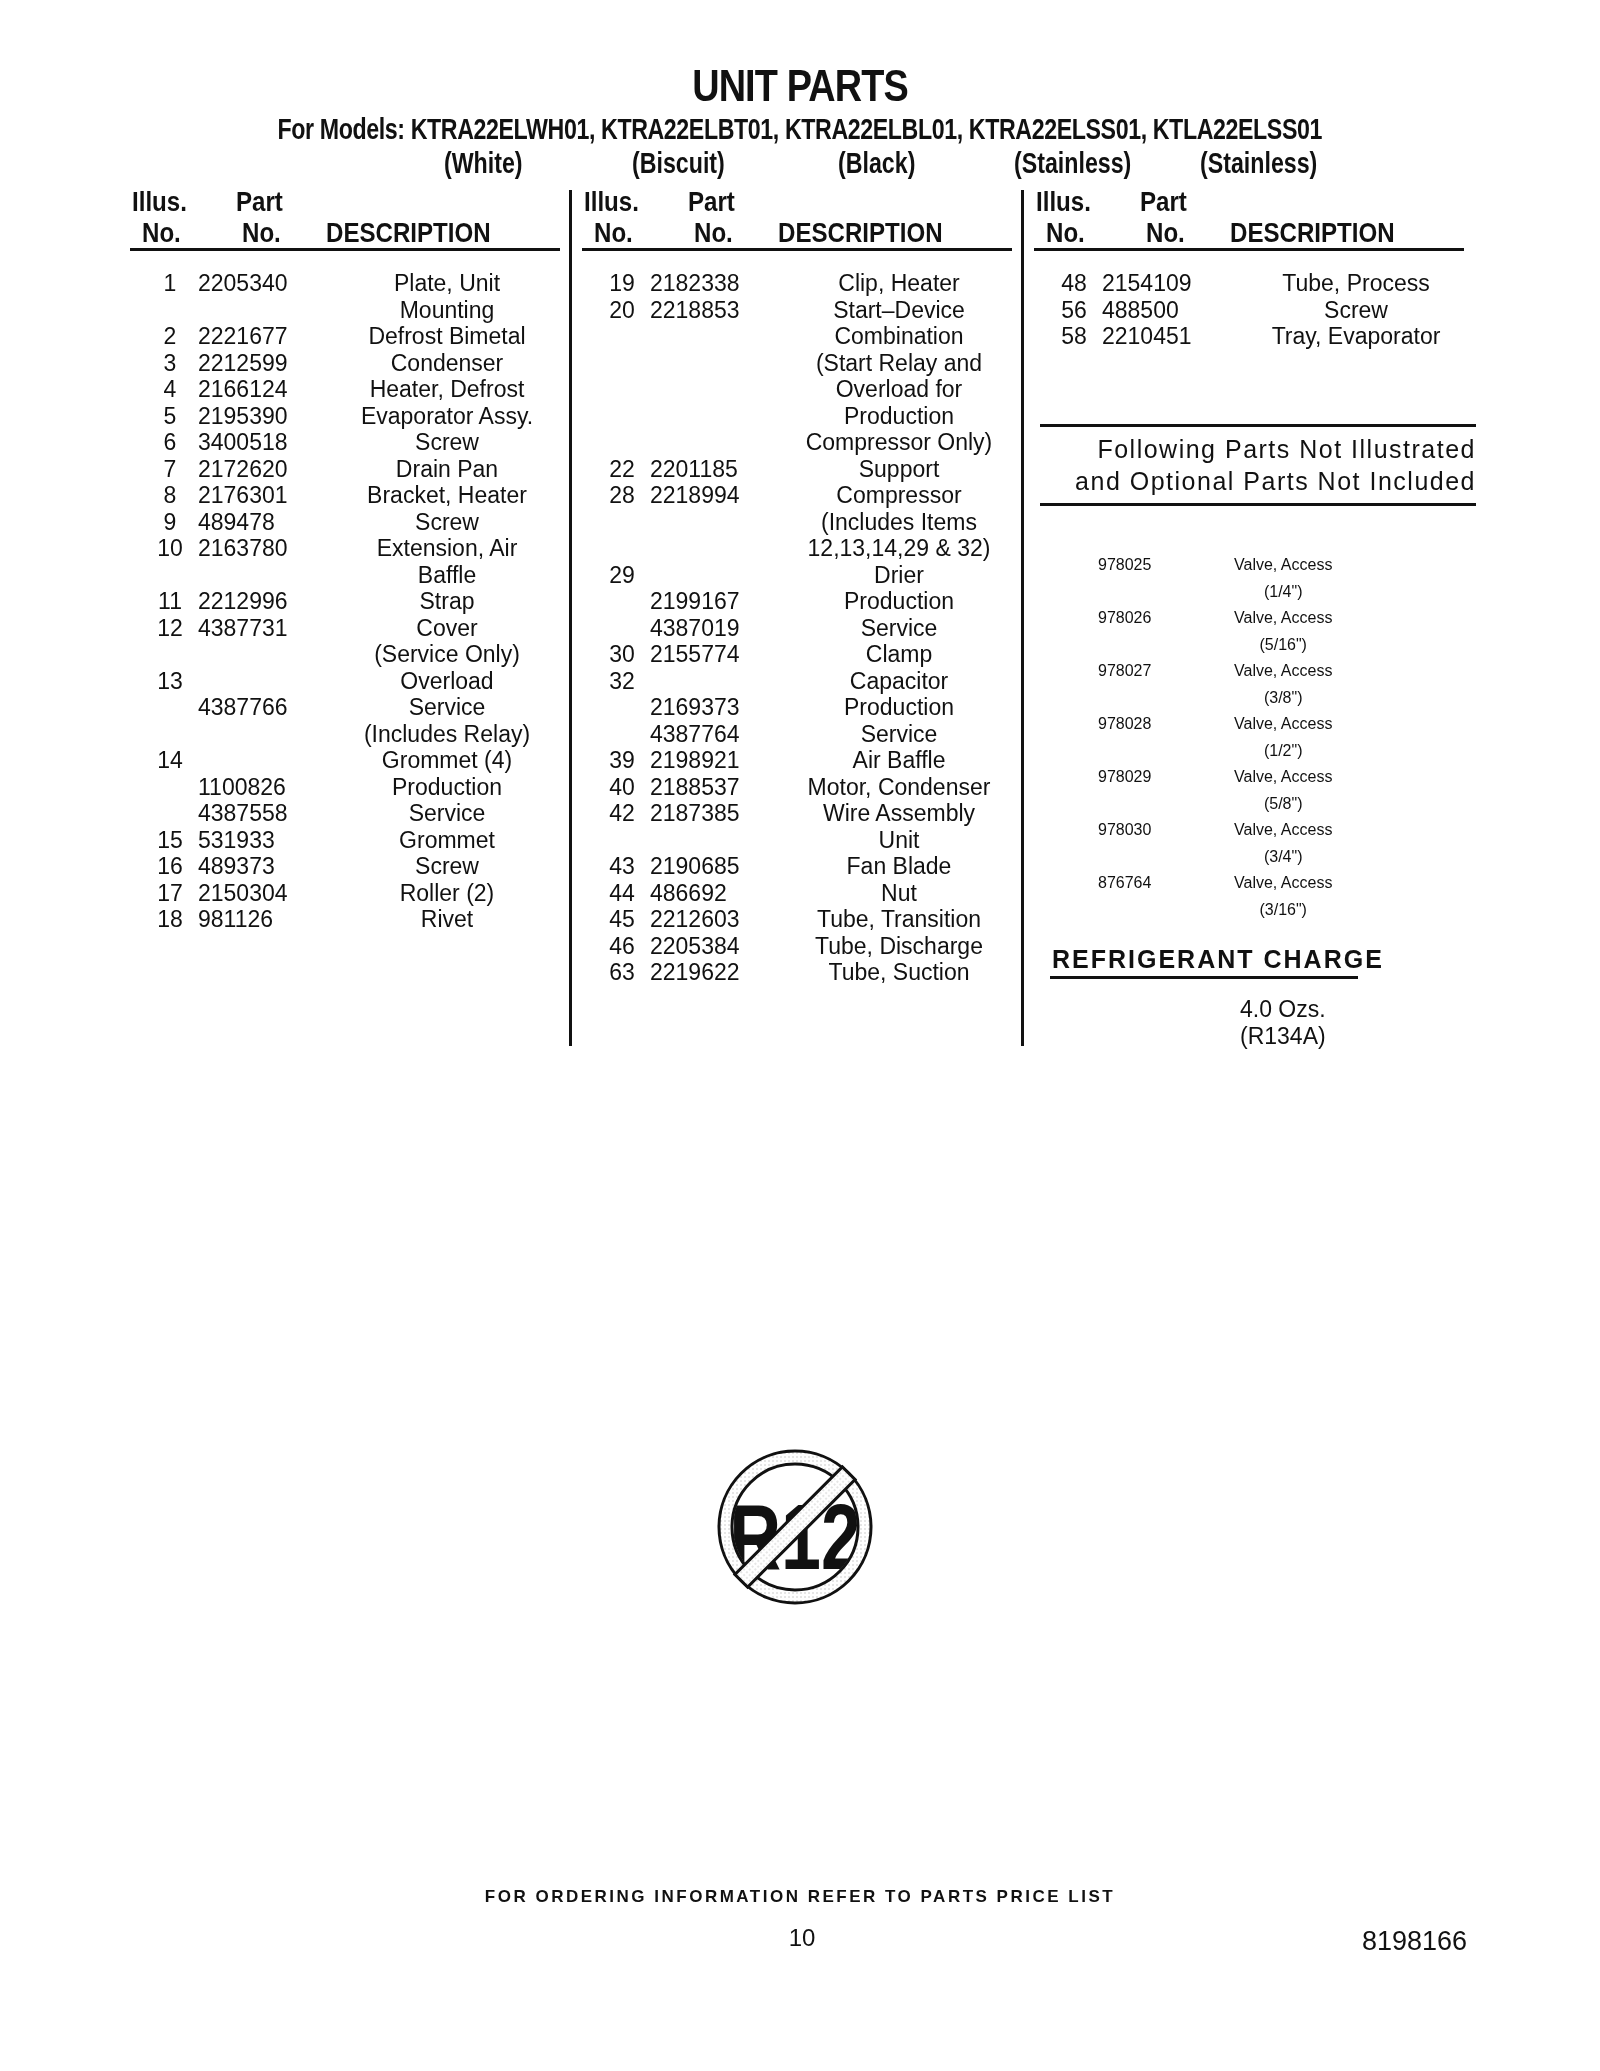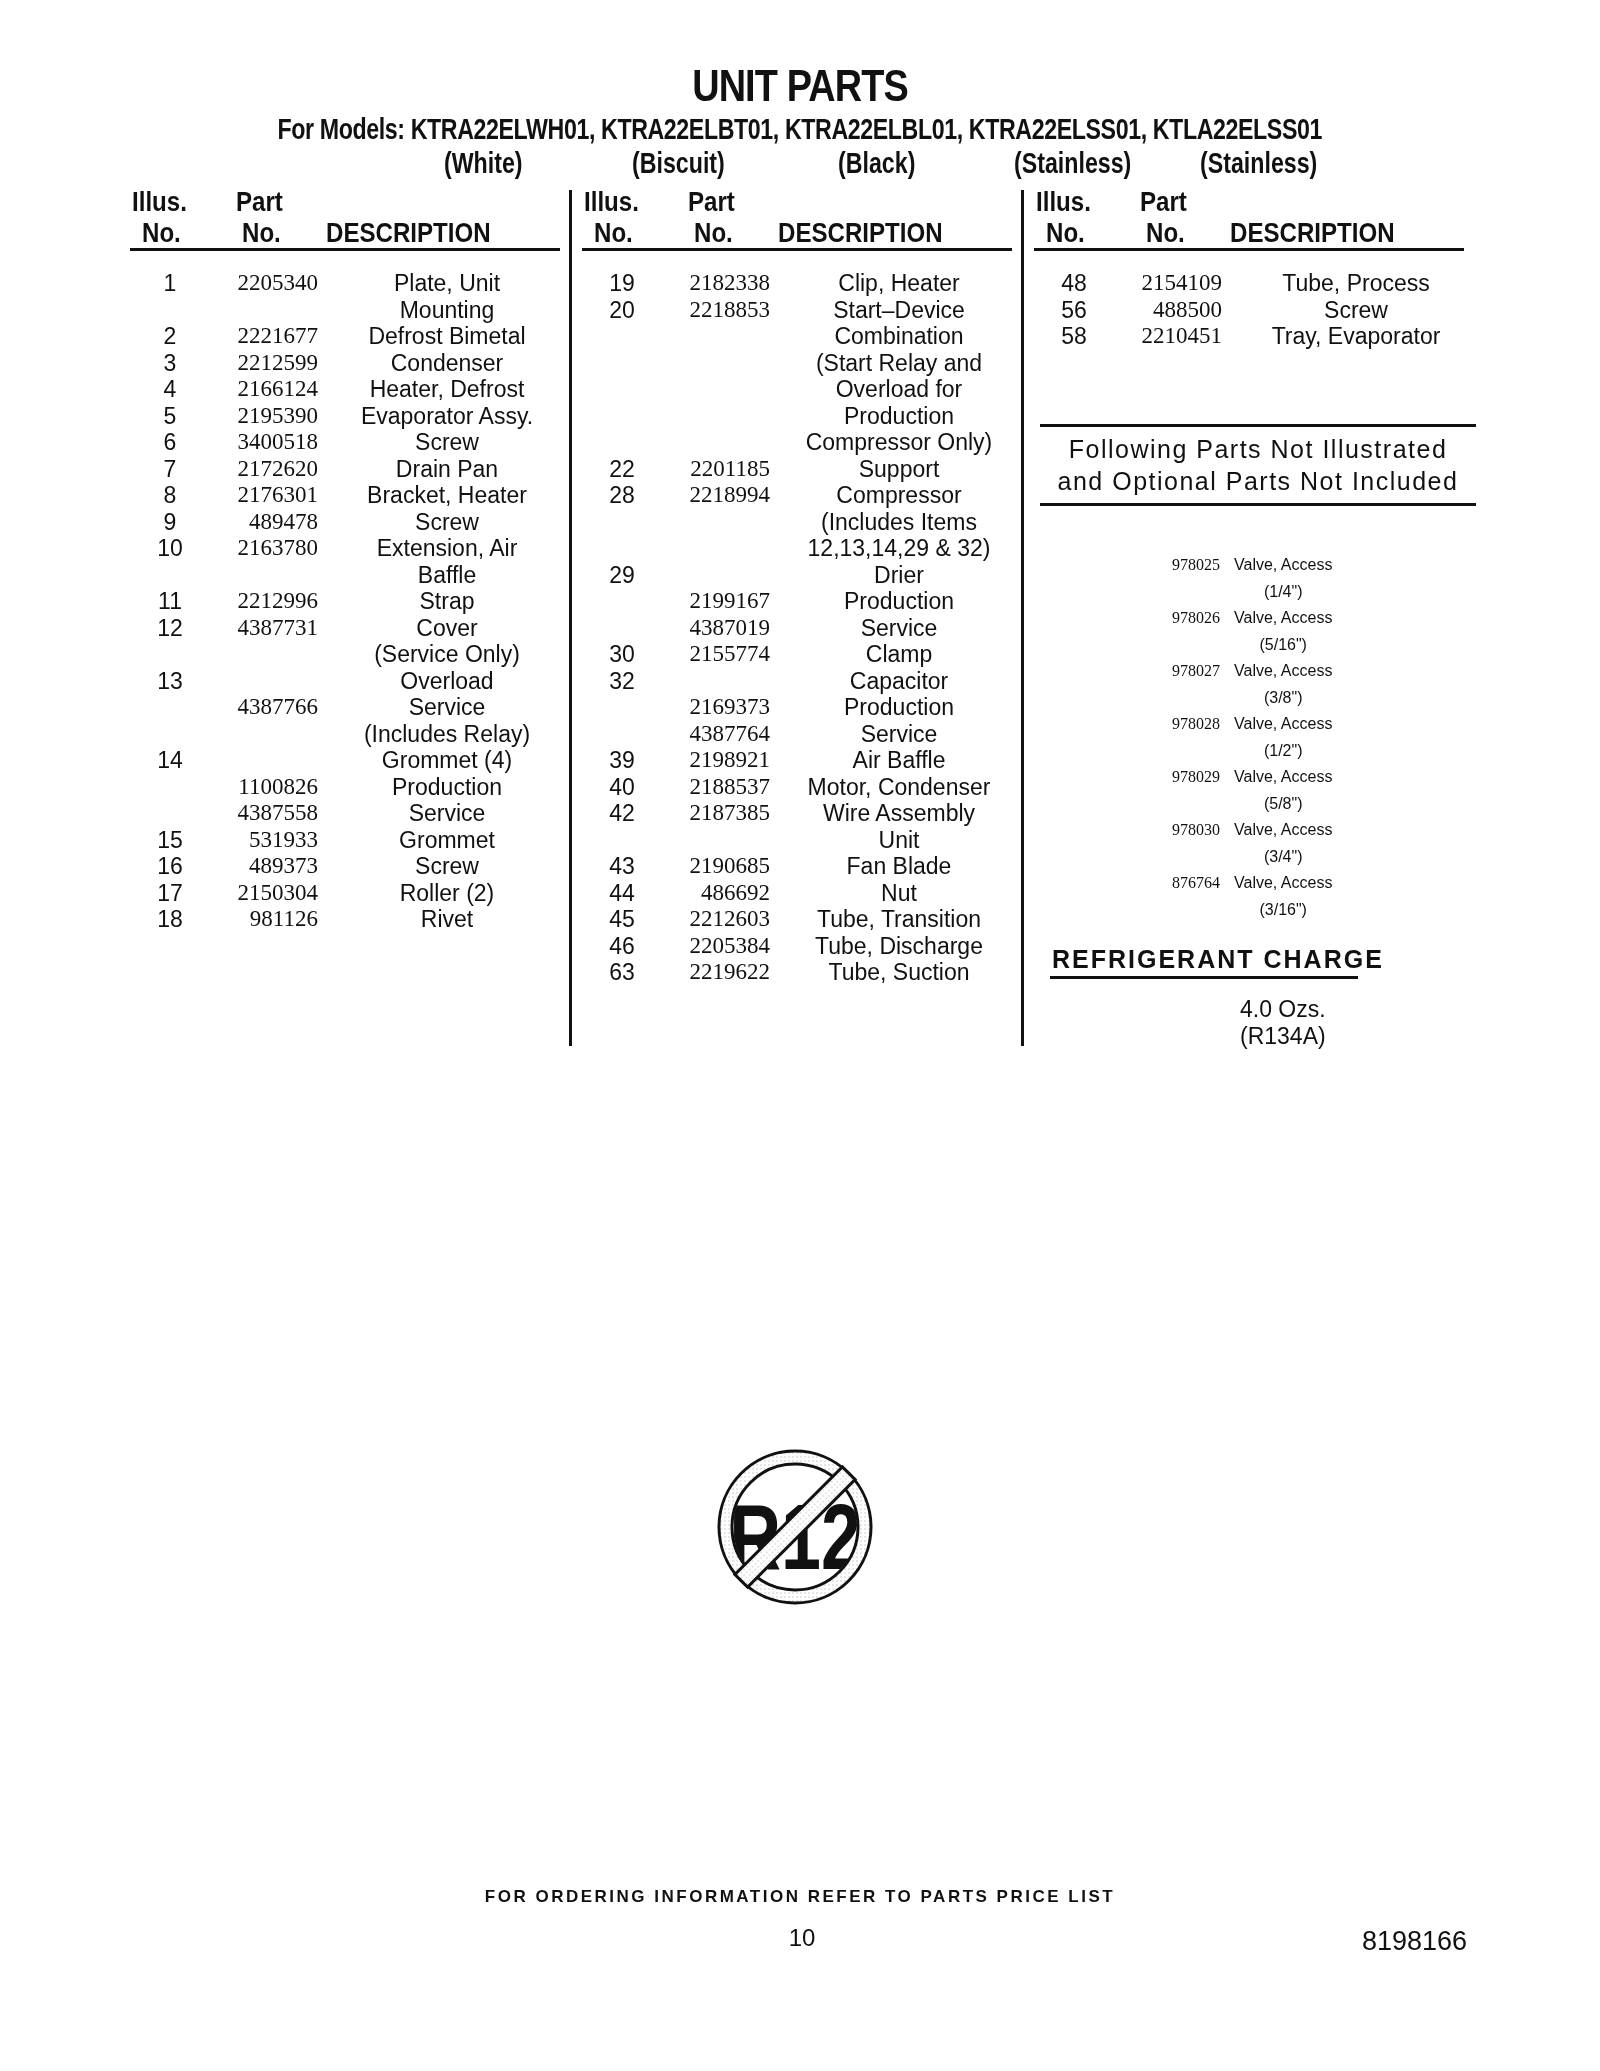--- a/index.html
+++ b/index.html
@@ -96,37 +96,36 @@
       display: flex;
       align-items: flex-start;
     }
     .row .illus {
       width: 56px;
       text-align: center;
       flex: 0 0 56px;
     }
     .row .part {
       width: 120px;
-      text-align: right;
+      text-align: left;
       flex: 0 0 120px;
-      font-family: Liberation Serif, serif;
     }
     .row .desc {
       padding-left: 14px;
       white-space: pre-line;
       flex: 1 1 auto;
       text-align: center;
     }
 
     .not-illus-box {
       position: absolute;
       left: 1040px;
       top: 424px;
       width: 436px;
-      text-align: center;
+      text-align: right;
       font-size: 25px;
       letter-spacing: 1.5px;
       line-height: 32px;
     }
     .not-illus-box .rule {
       height: 3px;
       background: #111;
     }
     .not-illus-box .txt {
       padding: 6px 0 6px 0;

